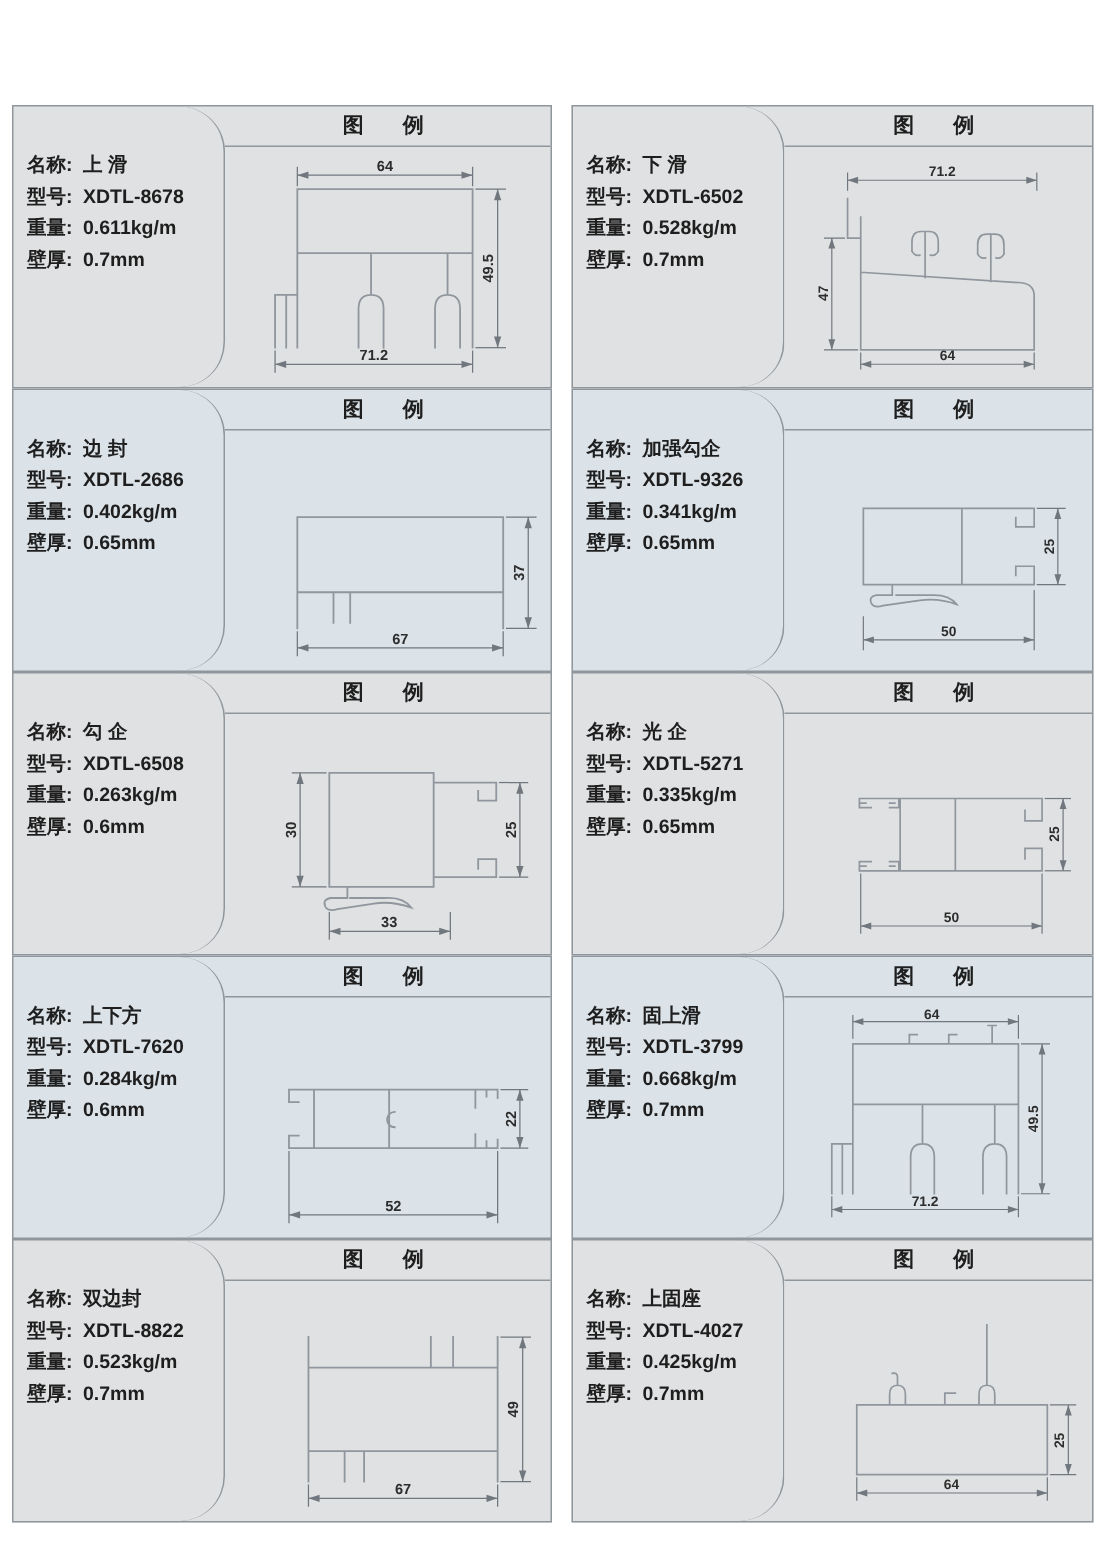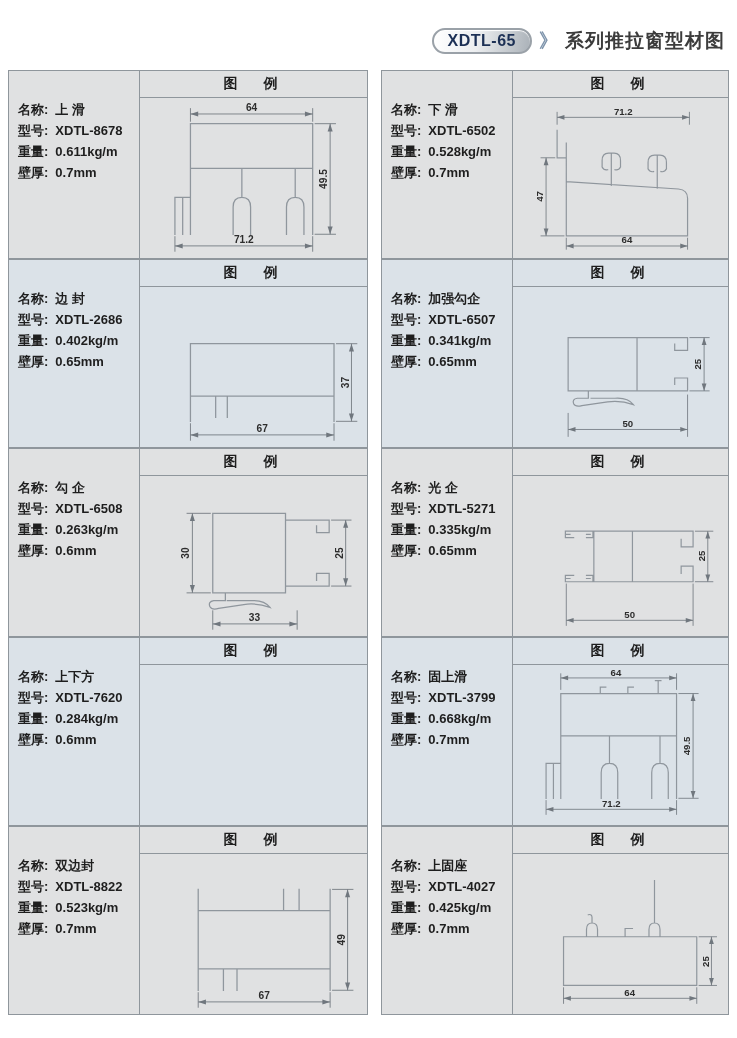--- a/index.html
+++ b/index.html
@@ -13,48 +13,43 @@
          border:2px solid #9aa1a8;box-shadow:inset 0 1px 1px #fff;
          font-weight:bold;font-size:16px;color:#1c3055;letter-spacing:.5px;}
   .chev{font-weight:bold;font-size:19px;color:#7d93ab;}
   .title{font-weight:bold;font-size:19px;color:#3c3c3c;letter-spacing:1px;}
 
   
   #grid{position:absolute;top:70px;left:8px;display:grid;
         grid-template-columns:360px 348px;column-gap:13px;grid-auto-rows:189px;}
   .cell{border:1px solid #8f969c;display:flex;box-sizing:border-box;background:#e0e1e2;}
   .cell:nth-child(4n+3),.cell:nth-child(4n+4){background:#dbe2e8;}
-  .info{width:131px;box-sizing:border-box;border-right:1px solid #8f969c;
+  .info{width:141px;box-sizing:border-box;border-right:1px solid #8f969c;
         padding:28px 2px 0 9px;font-size:13px;font-weight:bold;line-height:21px;
-        color:#1e1e1e;white-space:nowrap;}
+        color:#1e1e1e;white-space:nowrap;border-radius:30px;}
   .info .lab{margin-right:7px;}
   .diag{flex:1;display:flex;flex-direction:column;min-width:0;}
   .legend{height:26px;border-bottom:1px solid #8f969c;display:flex;align-items:center;
           justify-content:center;font-size:14px;font-weight:bold;color:#1e1e1e;
           letter-spacing:6px;flex:0 0 auto;}
   .draw{flex:1;position:relative;}
   .draw svg{position:absolute;inset:0;width:100%;height:100%;}
 
   
   .prof{stroke:#8f969d;stroke-width:1.3;fill:none;stroke-linecap:square;stroke-linejoin:miter;}
   .dl{stroke:#70777e;stroke-width:0.9;fill:none;}
   .arr{fill:#70777e;stroke:none;}
   .dt{font-size:10.5px;font-weight:bold;fill:#2d2d2d;text-anchor:middle;
       font-family:"Liberation Sans","DejaVu Sans",sans-serif;}
 </style>
 </head>
 <body>
 
 <div id="page">
 
-  <div id="hdr">
-    <span class="badge">XDTL-65</span>
-    <span class="chev">》</span>
-    <span class="title">系列推拉窗型材图</span>
-  </div>
 
   <div id="grid">
 
     <div class="cell">
       <div class="info">
         <div><span class="lab">名称:</span><span>上 滑</span></div>
         <div><span class="lab">型号:</span><span>XDTL-8678</span></div>
         <div><span class="lab">重量:</span><span>0.611kg/m</span></div>
         <div><span class="lab">壁厚:</span><span>0.7mm</span></div>
       </div>
@@ -166,21 +161,21 @@
               <text class="dt" x="126" y="149">67</text>
             </g>
           </svg>
         </div>
       </div>
     </div>
 
     <div class="cell">
       <div class="info">
         <div><span class="lab">名称:</span><span>加强勾企</span></div>
-        <div><span class="lab">型号:</span><span>XDTL-6507</span></div>
+        <div><span class="lab">型号:</span><span>XDTL-9326</span></div>
         <div><span class="lab">重量:</span><span>0.341kg/m</span></div>
         <div><span class="lab">壁厚:</span><span>0.65mm</span></div>
       </div>
       <div class="diag">
         <div class="legend">图　例</div>
         <div class="draw">
           <svg viewBox="0 0 234 164" preserveAspectRatio="xMidYMid meet">
             <path class="prof" d="M60,50 H190 M60,50 V108 M60,108 H190 M135,50 V108
                                   M190,50 V64 H176 V57 M190,108 V94 H176 V101
                                   M82,108 v8 h-12 q-6,1 -4,6 q2,4 9,2 l28,-4 q14,-2 28,3 q-6,-8 -20,-7 h-26"></path>
@@ -286,20 +281,44 @@
 
     <div class="cell">
       <div class="info">
         <div><span class="lab">名称:</span><span>上下方</span></div>
         <div><span class="lab">型号:</span><span>XDTL-7620</span></div>
         <div><span class="lab">重量:</span><span>0.284kg/m</span></div>
         <div><span class="lab">壁厚:</span><span>0.6mm</span></div>
       </div>
       <div class="diag">
         <div class="legend">图　例</div>
+        <div class="draw">
+          <svg viewBox="0 0 234 164" preserveAspectRatio="xMidYMid meet">
+            <path class="prof" d="M196,62 H46 V71 H53 M196,104 H46 V95 H53
+                                  M64,62 V104 M118,62 V104 M122,78 a5.5,5.5 0 1 0 0,11
+                                  M196,62 V68 M188,62 V67 M196,104 V98 M188,104 V99
+                                  M180,62 V75 M180,94 V104"></path>
+            <g>
+              <line class="dl" x1="198" y1="62" x2="218" y2="62"></line>
+                <line class="dl" x1="198" y1="104" x2="218" y2="104"></line>
+              <line class="dl" x1="212" y1="62" x2="212" y2="104"></line>
+              <path class="arr" d="M212,62 l-2.6,8 l5.2,0 z"></path>
+                <path class="arr" d="M212,104 l-2.6,-8 l5.2,0 z"></path>
+              <text class="dt" x="209" y="83" transform="rotate(-90 209 83)">22</text>
+            </g>
+            <g>
+              <line class="dl" x1="46" y1="106" x2="46" y2="158"></line>
+                <line class="dl" x1="196" y1="106" x2="196" y2="158"></line>
+              <line class="dl" x1="46" y1="152" x2="196" y2="152"></line>
+              <path class="arr" d="M46,152 l8,-2.6 l0,5.2 z"></path>
+                <path class="arr" d="M196,152 l-8,-2.6 l0,5.2 z"></path>
+              <text class="dt" x="121" y="149">52</text>
+            </g>
+          </svg>
+        </div>
       </div>
     </div>
 
     <div class="cell">
       <div class="info">
         <div><span class="lab">名称:</span><span>固上滑</span></div>
         <div><span class="lab">型号:</span><span>XDTL-3799</span></div>
         <div><span class="lab">重量:</span><span>0.668kg/m</span></div>
         <div><span class="lab">壁厚:</span><span>0.7mm</span></div>
       </div>

